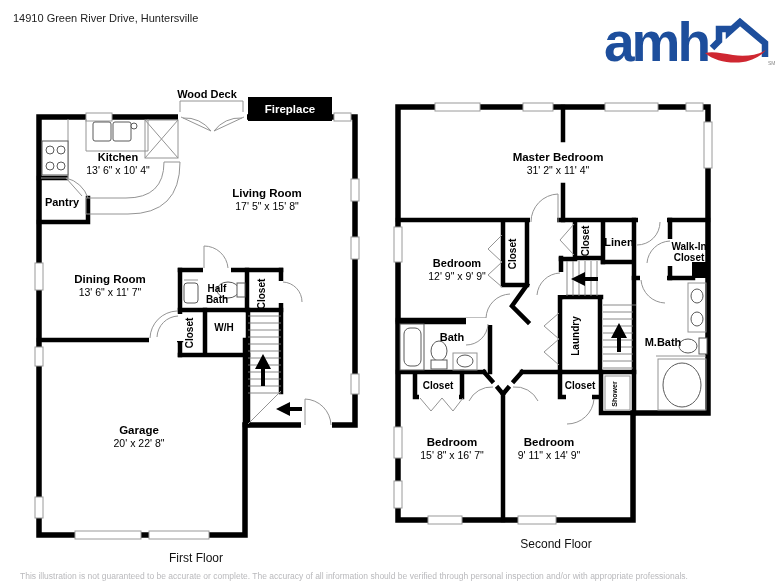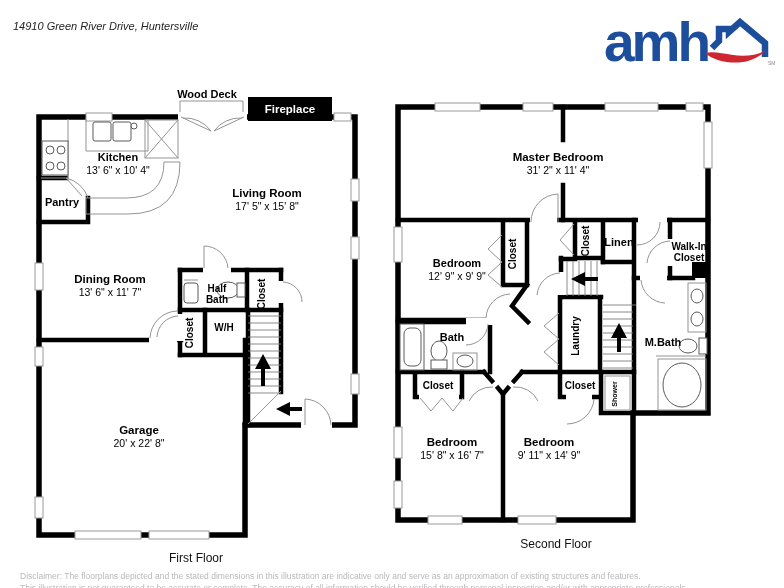--- a/index.html
+++ b/index.html
@@ -1,18 +1,18 @@
 <!DOCTYPE html>
 <html><head>
 <meta charset="utf-8">
 <style>
   html,body{margin:0;padding:0;background:#fff;}
   .page{position:relative;width:784px;height:588px;background:#fff;overflow:hidden;
         font-family:"Liberation Sans",sans-serif;}
-  .address{position:absolute;left:13px;top:20px;font-size:11px;color:#222;font-style:italic;}
+  .address{position:absolute;left:13px;top:12px;font-size:11px;color:#222;}
   .plan-svg{position:absolute;left:0;top:0;}
   .disclaimer{position:absolute;left:20px;top:571px;color:#b9b9bc;font-size:8.5px;line-height:11.5px;}
   
   .wall{stroke:#000;stroke-width:4.5;fill:none;stroke-linecap:square;}
   .wall-outer{stroke-width:5.5;}
   .blk{fill:#000;stroke:none;}
   .thin{stroke:#949494;stroke-width:1;fill:none;}
   .fix{stroke:#5a5a5a;stroke-width:1;fill:#fff;}
   .tread{stroke:#7d7d7d;stroke-width:0.9;}
   .win{fill:#fff;stroke:#9a9a9a;stroke-width:1;}
@@ -252,16 +252,15 @@
       <text class="rtiny" x="617" y="394" transform="rotate(-90 617 394)">Shower</text>
       <text class="rname-lg" x="452" y="446">Bedroom</text>
       <text class="rdim" x="452" y="459">15' 8" x 16' 7"</text>
       <text class="rname-lg" x="549" y="446">Bedroom</text>
       <text class="rdim" x="549" y="459">9' 11" x 14' 9"</text>
       <text class="fpcap" x="556" y="548">Second Floor</text>
     </g>
   </svg>
 
   <div class="disclaimer">
-    <div>Disclaimer: The floorplans depicted and the stated dimensions in this illustration are indicative only and serve as an approximation of existing structures and features.</div>
     <div>This illustration is not guaranteed to be accurate or complete. The accuracy of all information should be verified through personal inspection and/or with appropriate professionals.</div>
   </div>
 </div>
 
 </body></html>

